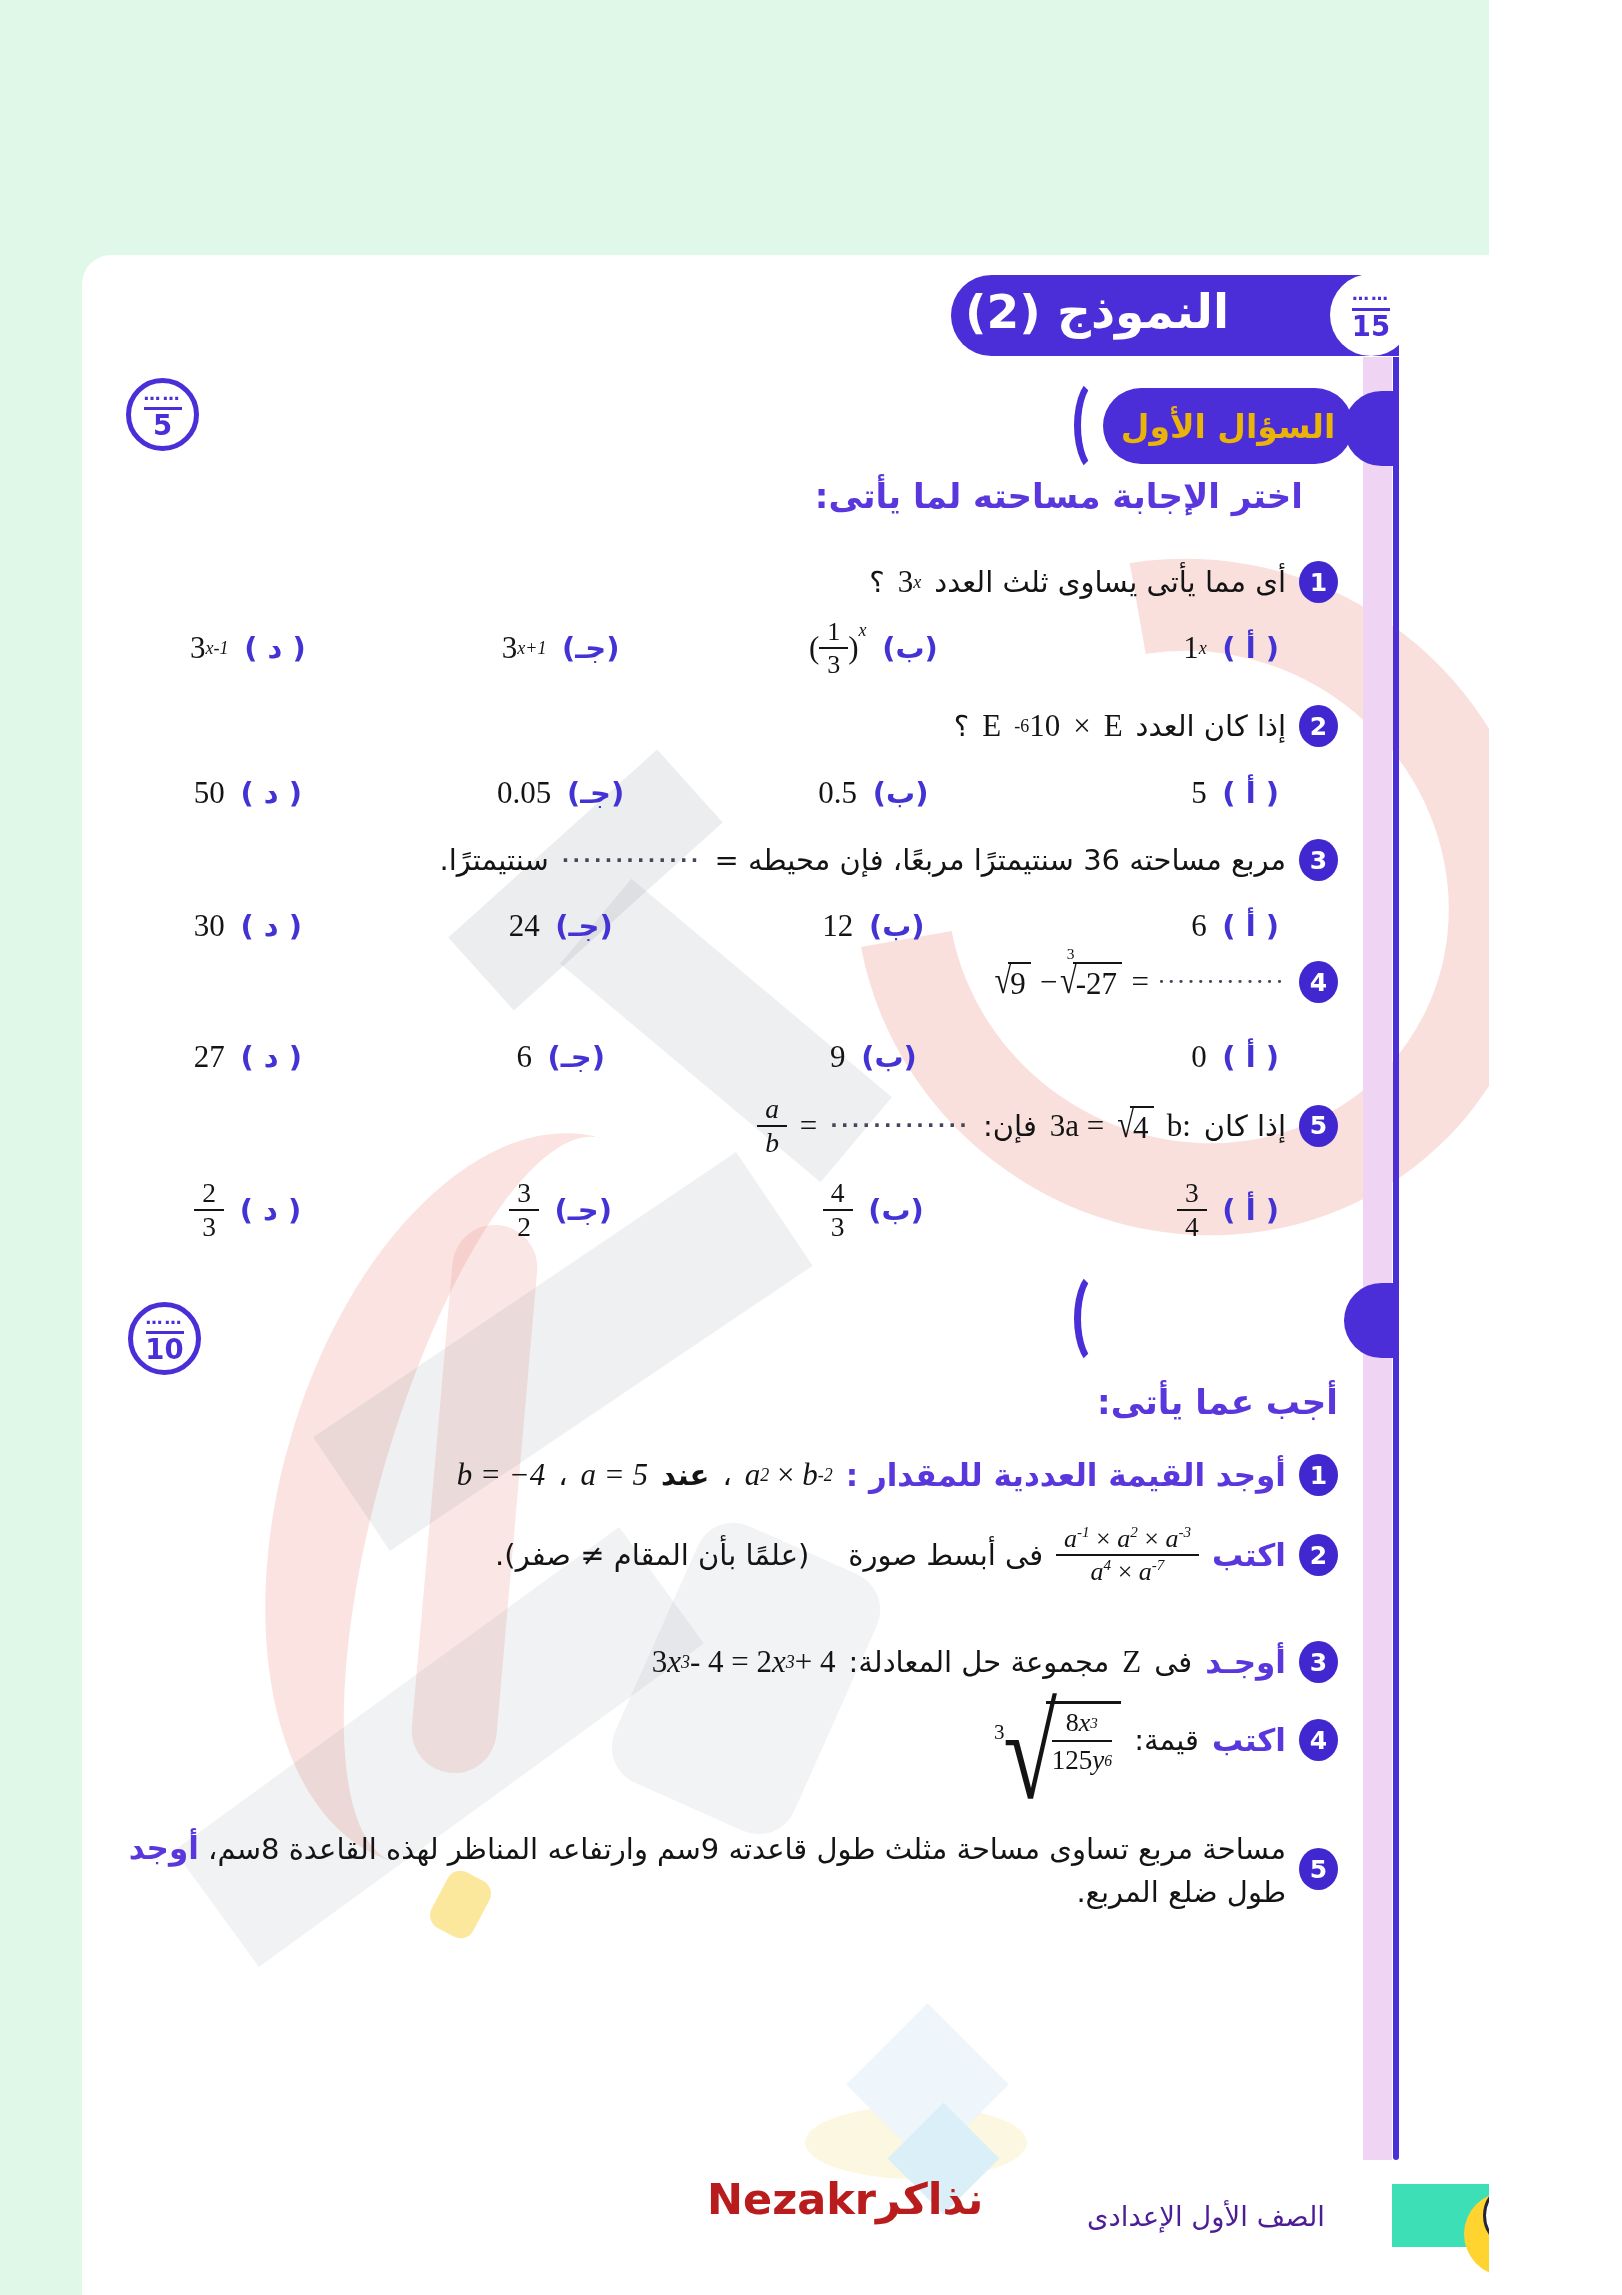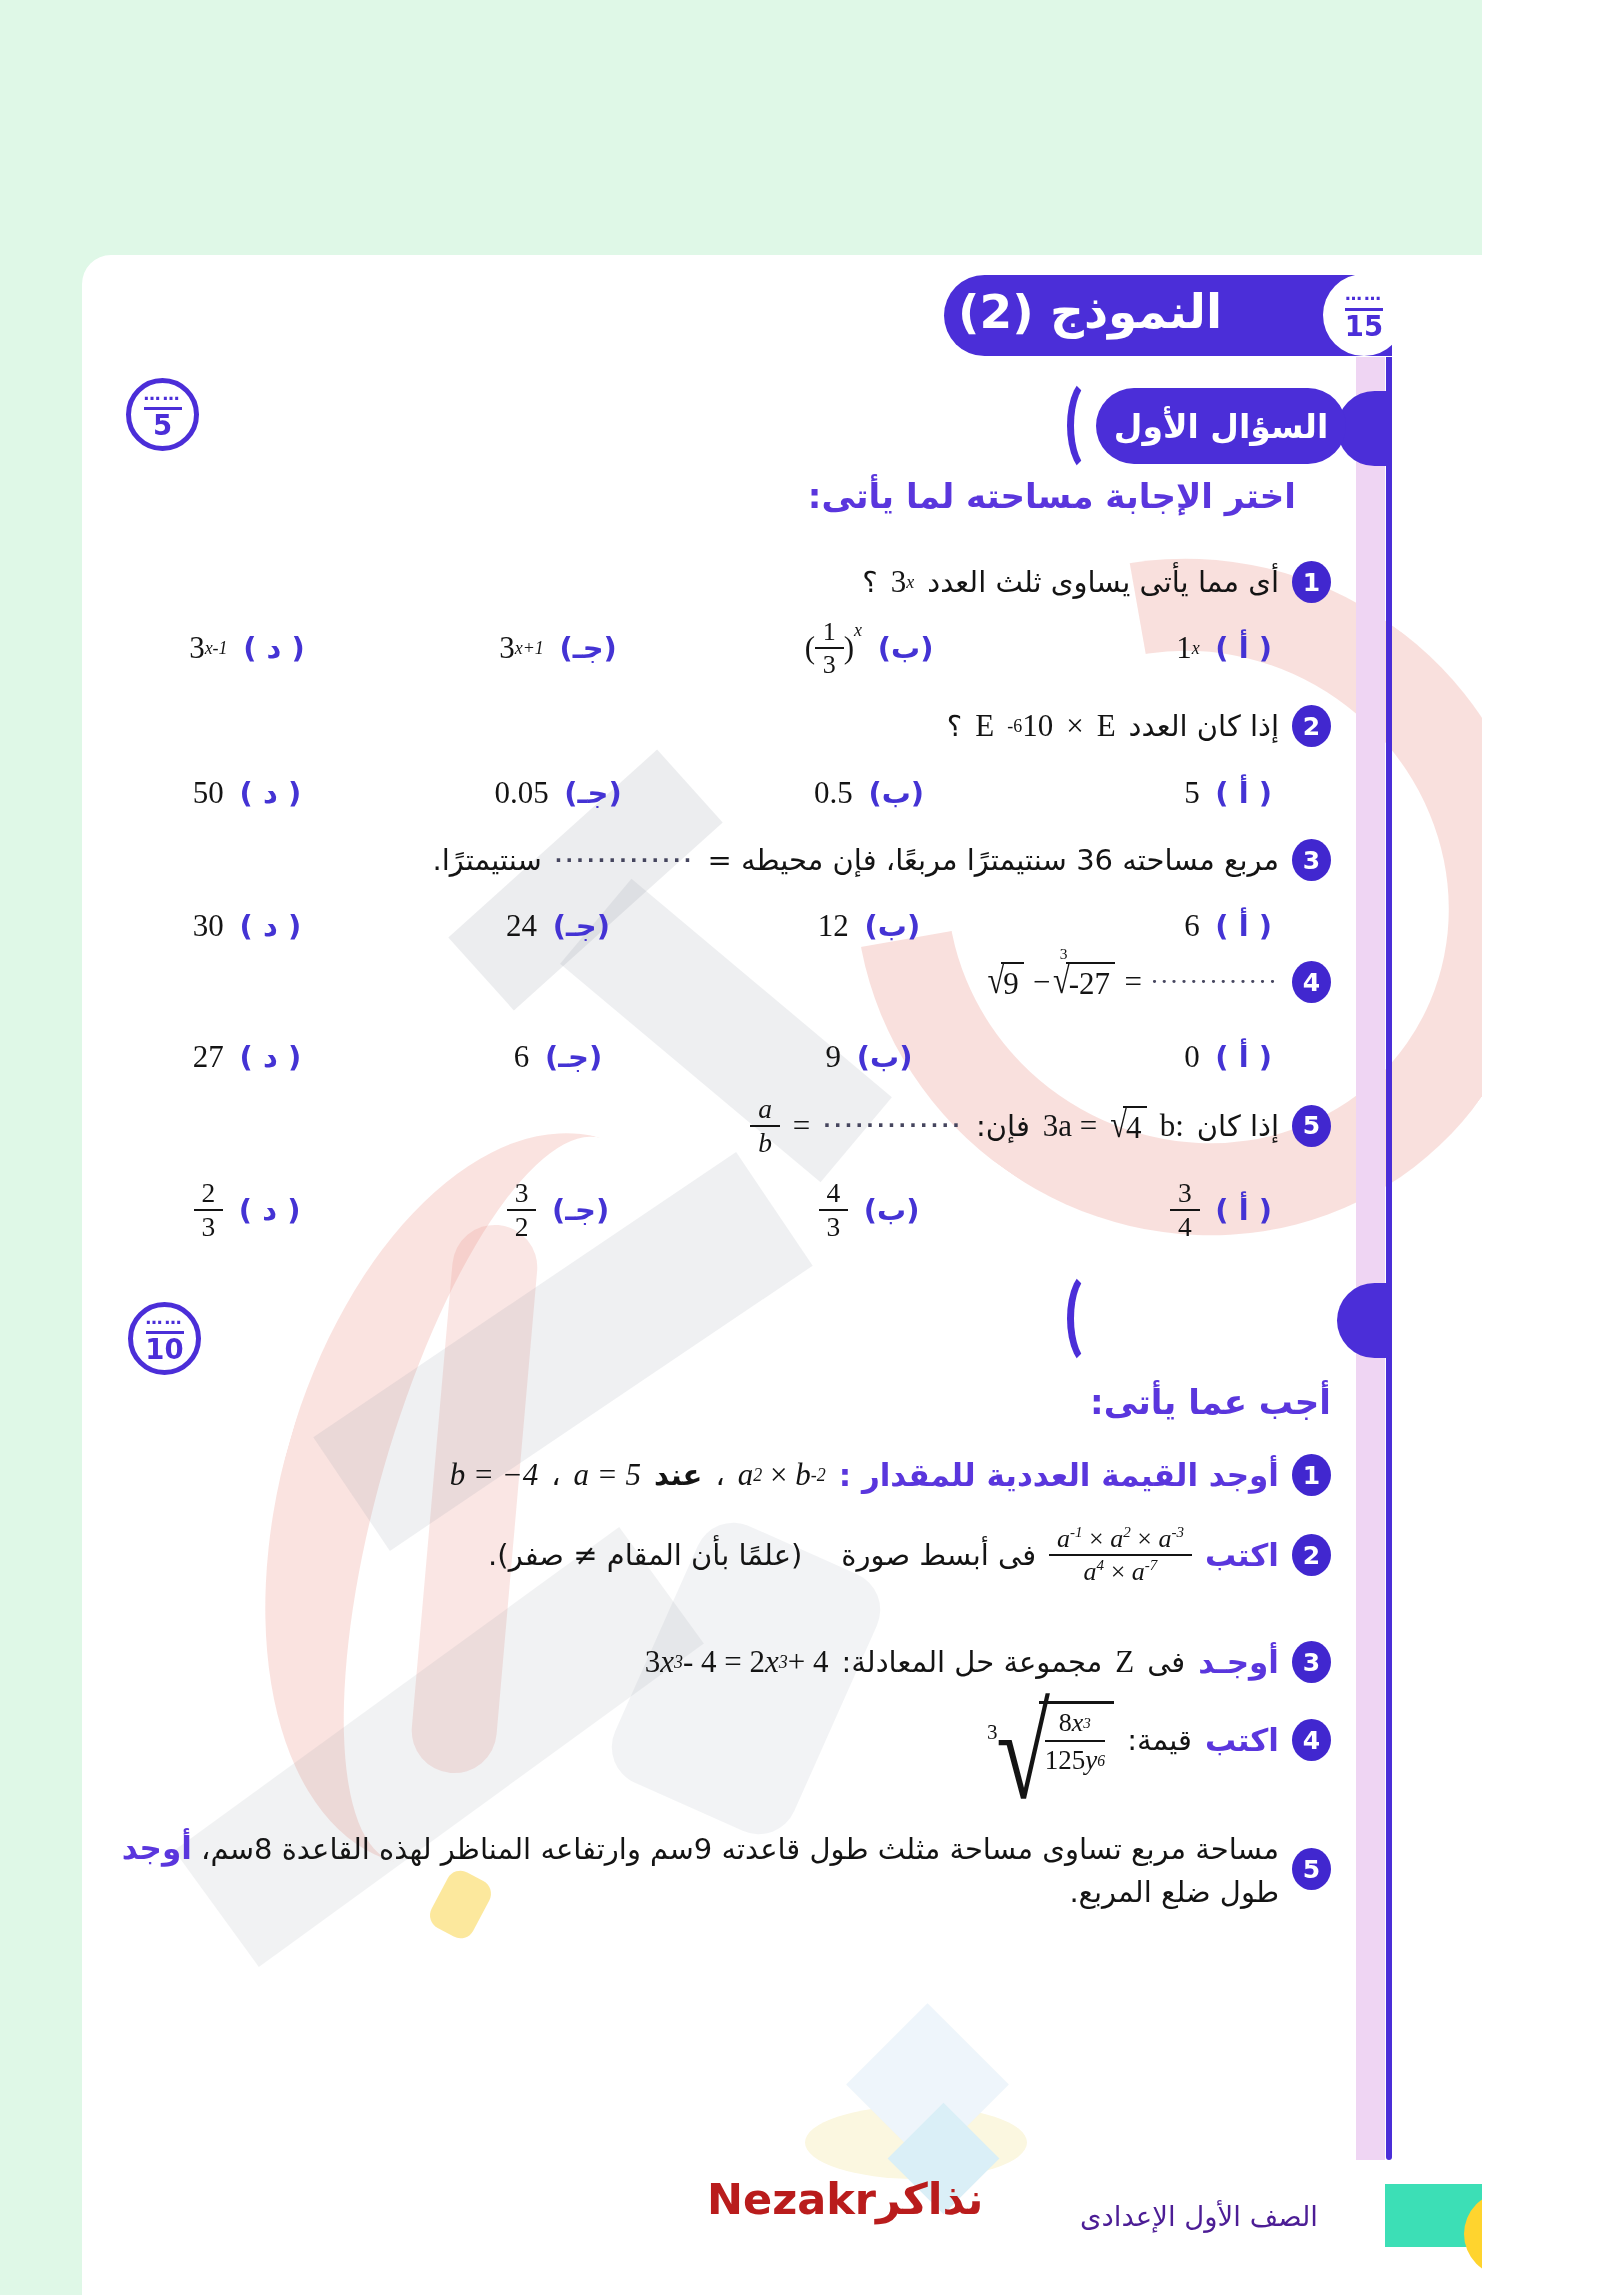--- a/index.html
+++ b/index.html
@@ -1,37 +1,37 @@
 <!DOCTYPE html>
 <html lang="ar" style="font-size:10.5px"><head>
 <meta charset="utf-8">
 <style>
   html,body{margin:0;padding:0;}
   .page{position:relative;width:1482px;height:2295px;background:#dff8e7;overflow:hidden;
-        font-family:"DejaVu Sans",sans-serif;color:#141414;}
+        font-family:"DejaVu Sans",sans-serif;color:#141414;padding-left:7px;}
   .card{position:absolute;left:82px;top:255px;width:1450px;height:2040px;background:#ffffff;
         border-radius:29px 29px 0 0;}
   
   .strip{position:absolute;right:97px;top:357px;width:29px;height:1803px;background:#efd5f3;}
   .vline{position:absolute;right:90px;top:357px;width:6.5px;height:1803px;background:#4b2ed8;border-radius:0 0 5.2px 5.2px;}
   .bump{position:absolute;right:90px;width:55px;height:75px;background:#4b2ed8;border-radius:46px 0 0 46px;}
   
   .hdr{position:absolute;top:275px;right:90px;width:448px;height:81px;background:#4b2ed8;
        border-radius:42px 29px 0 42px;display:flex;align-items:center;}
   .hdr-title{position:absolute;right:170px;top:9.2px;color:#fff;font-size:47px;font-weight:bold;direction:rtl;}
   .score15{position:absolute;right:77px;top:274px;width:82px;height:82px;border-radius:50%;background:#fff;
            display:flex;flex-direction:column;align-items:center;justify-content:center;color:#4b2ed8;}
   .score{position:absolute;width:73px;height:73px;border-radius:50%;background:#fff;border:5.2px solid #4b2ed8;
          display:flex;flex-direction:column;align-items:center;justify-content:center;color:#4b2ed8;box-sizing:border-box;}
   .sdots{font-size:17px;letter-spacing:2px;line-height:.7;padding-bottom:6.5px;border-bottom:3.3px solid #4b2ed8;font-weight:bold;}
   .snum{font-size:27.5px;font-weight:bold;line-height:1.1;}
   
   .pill{position:absolute;right:136px;width:250px;height:76px;background:#4b2ed8;border-radius:38px;
         display:flex;align-items:center;justify-content:center;}
-  .pill span{color:#ffffff;font-size:33px;font-weight:bold;direction:rtl;}
+  .pill span{color:#eab308;font-size:33px;font-weight:bold;direction:rtl;}
   .bracket{position:absolute;right:368px;width:47px;height:99px;border:7.9px solid transparent;
            border-left:7.9px solid #4b2ed8;border-radius:50%;box-sizing:border-box;}
   
   .row{position:absolute;right:151px;left:98px;display:flex;align-items:center;gap:13px;}
   .rtl{direction:rtl;}
   .instr{color:#5a36dd;font-size:34px;font-weight:bold;direction:rtl;}
   .qtext{font-size:29px;direction:rtl;line-height:1.45;}
   .qbadge{flex:0 0 auto;width:39px;height:42px;border-radius:50%;background:#4127cf;color:#fff;
           display:flex;align-items:center;justify-content:center;font-size:25px;font-weight:bold;}
   .math{font-family:"Liberation Serif",serif;font-size:31px;direction:ltr;display:inline-flex;align-items:center;}

